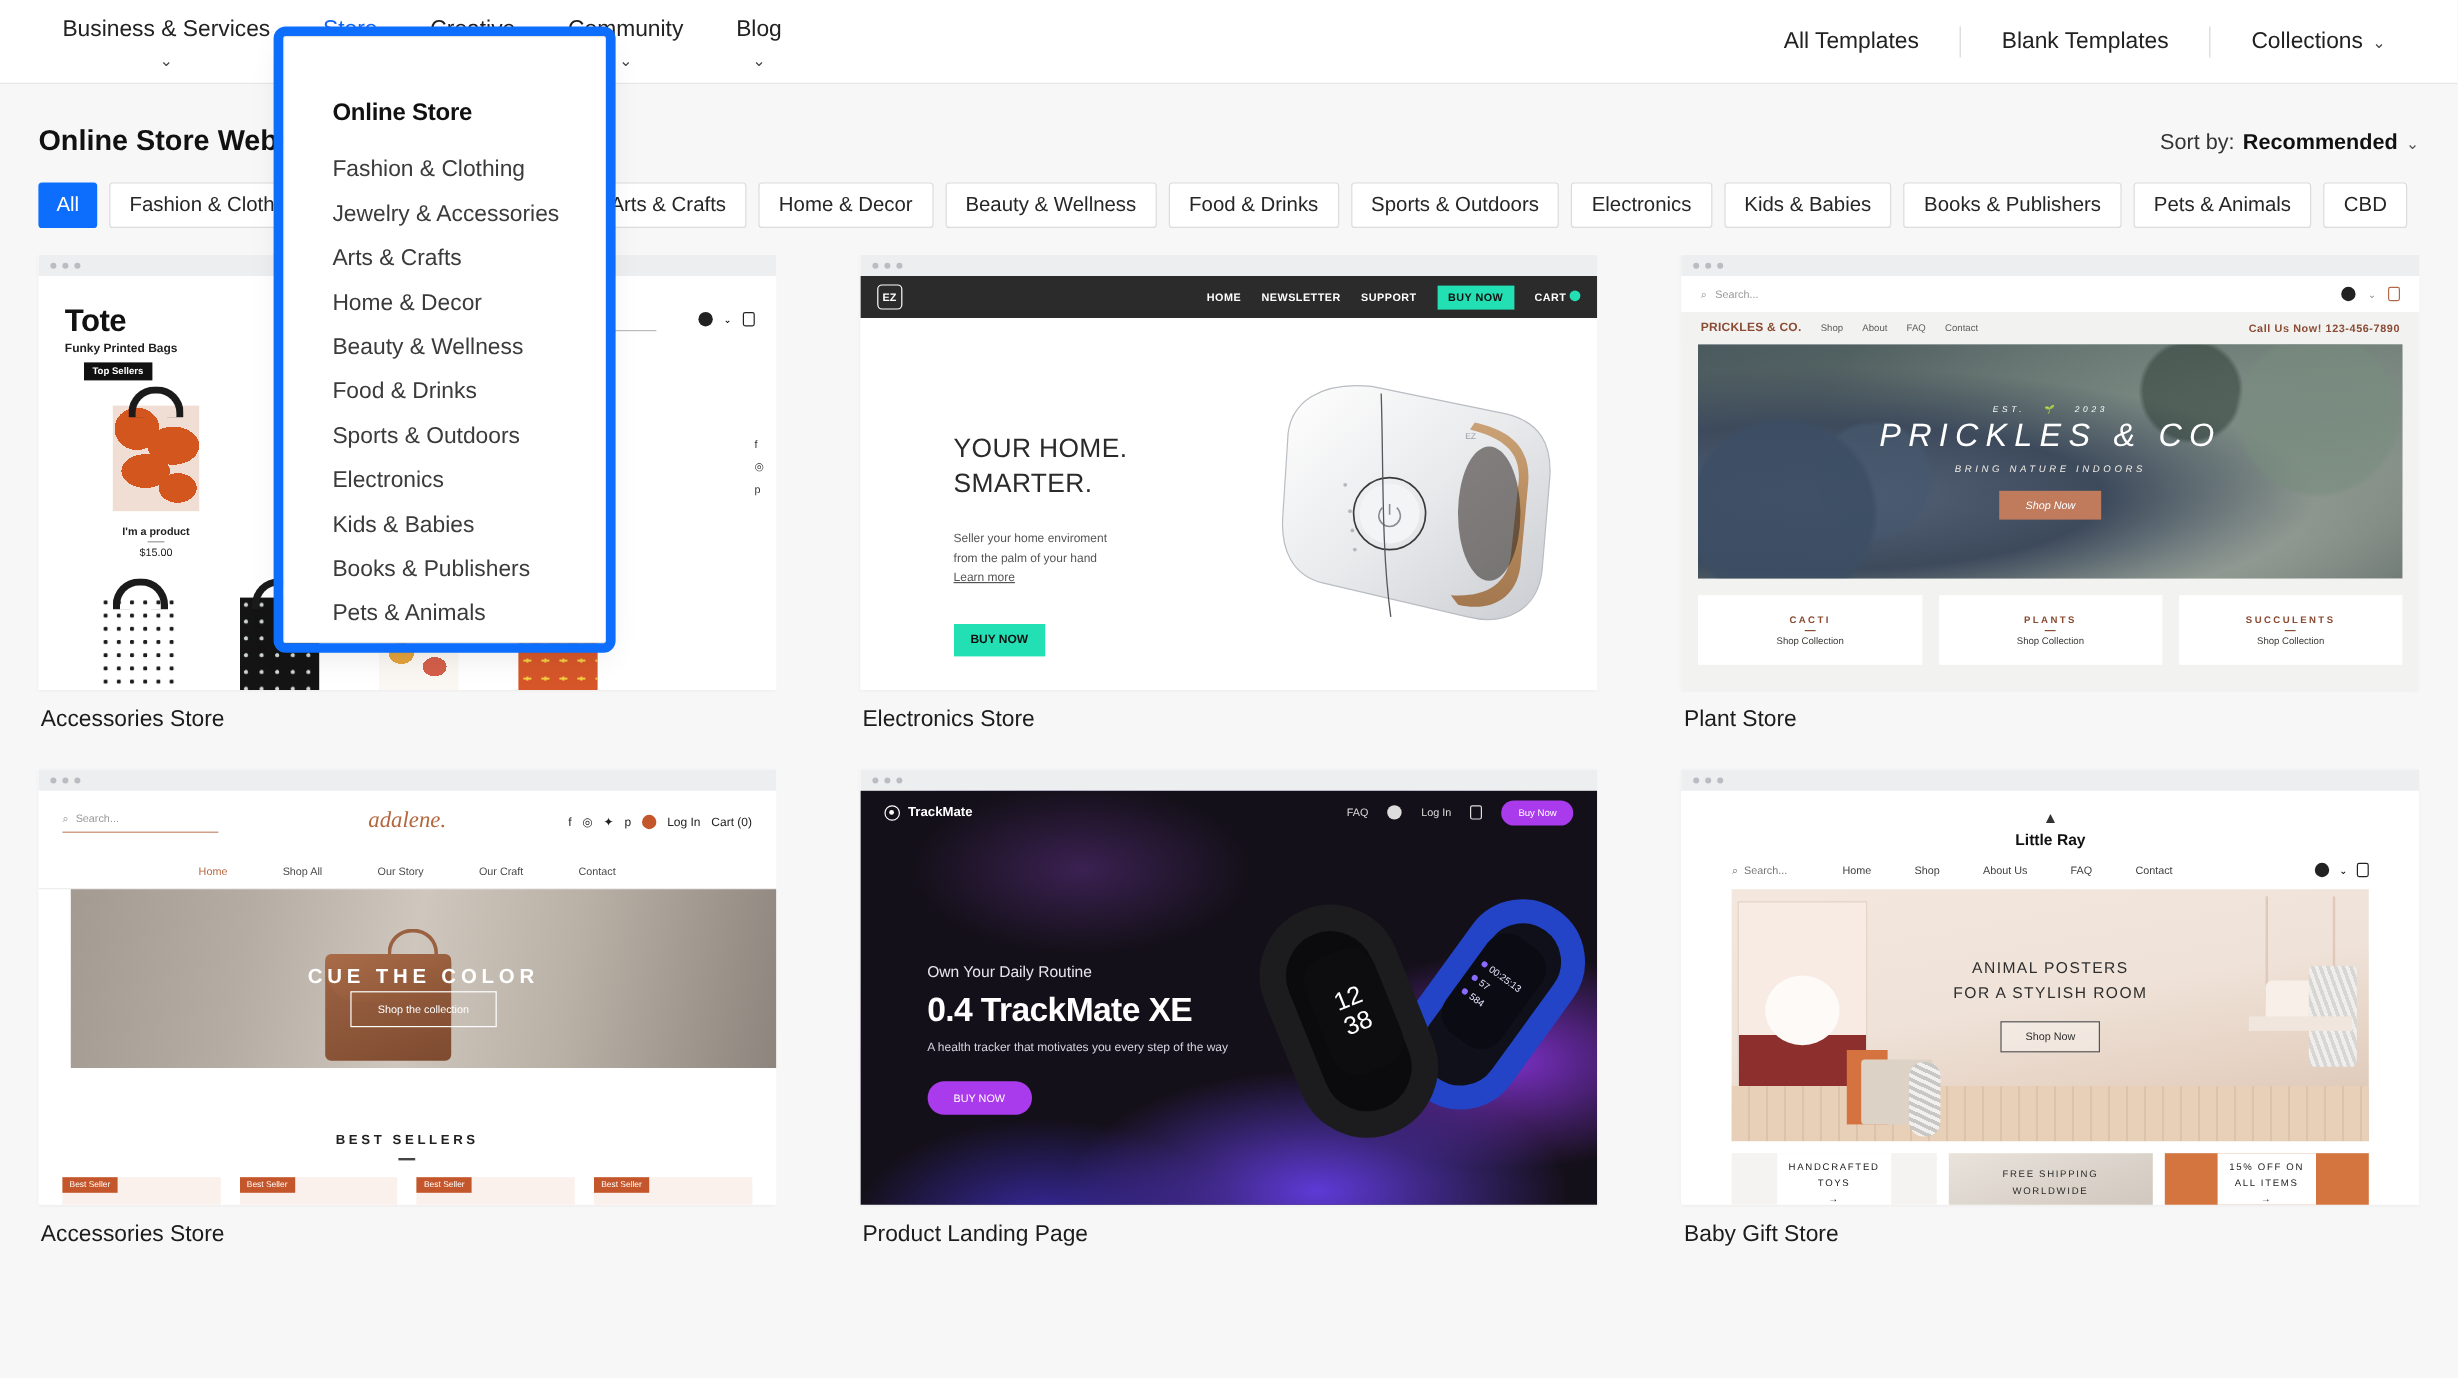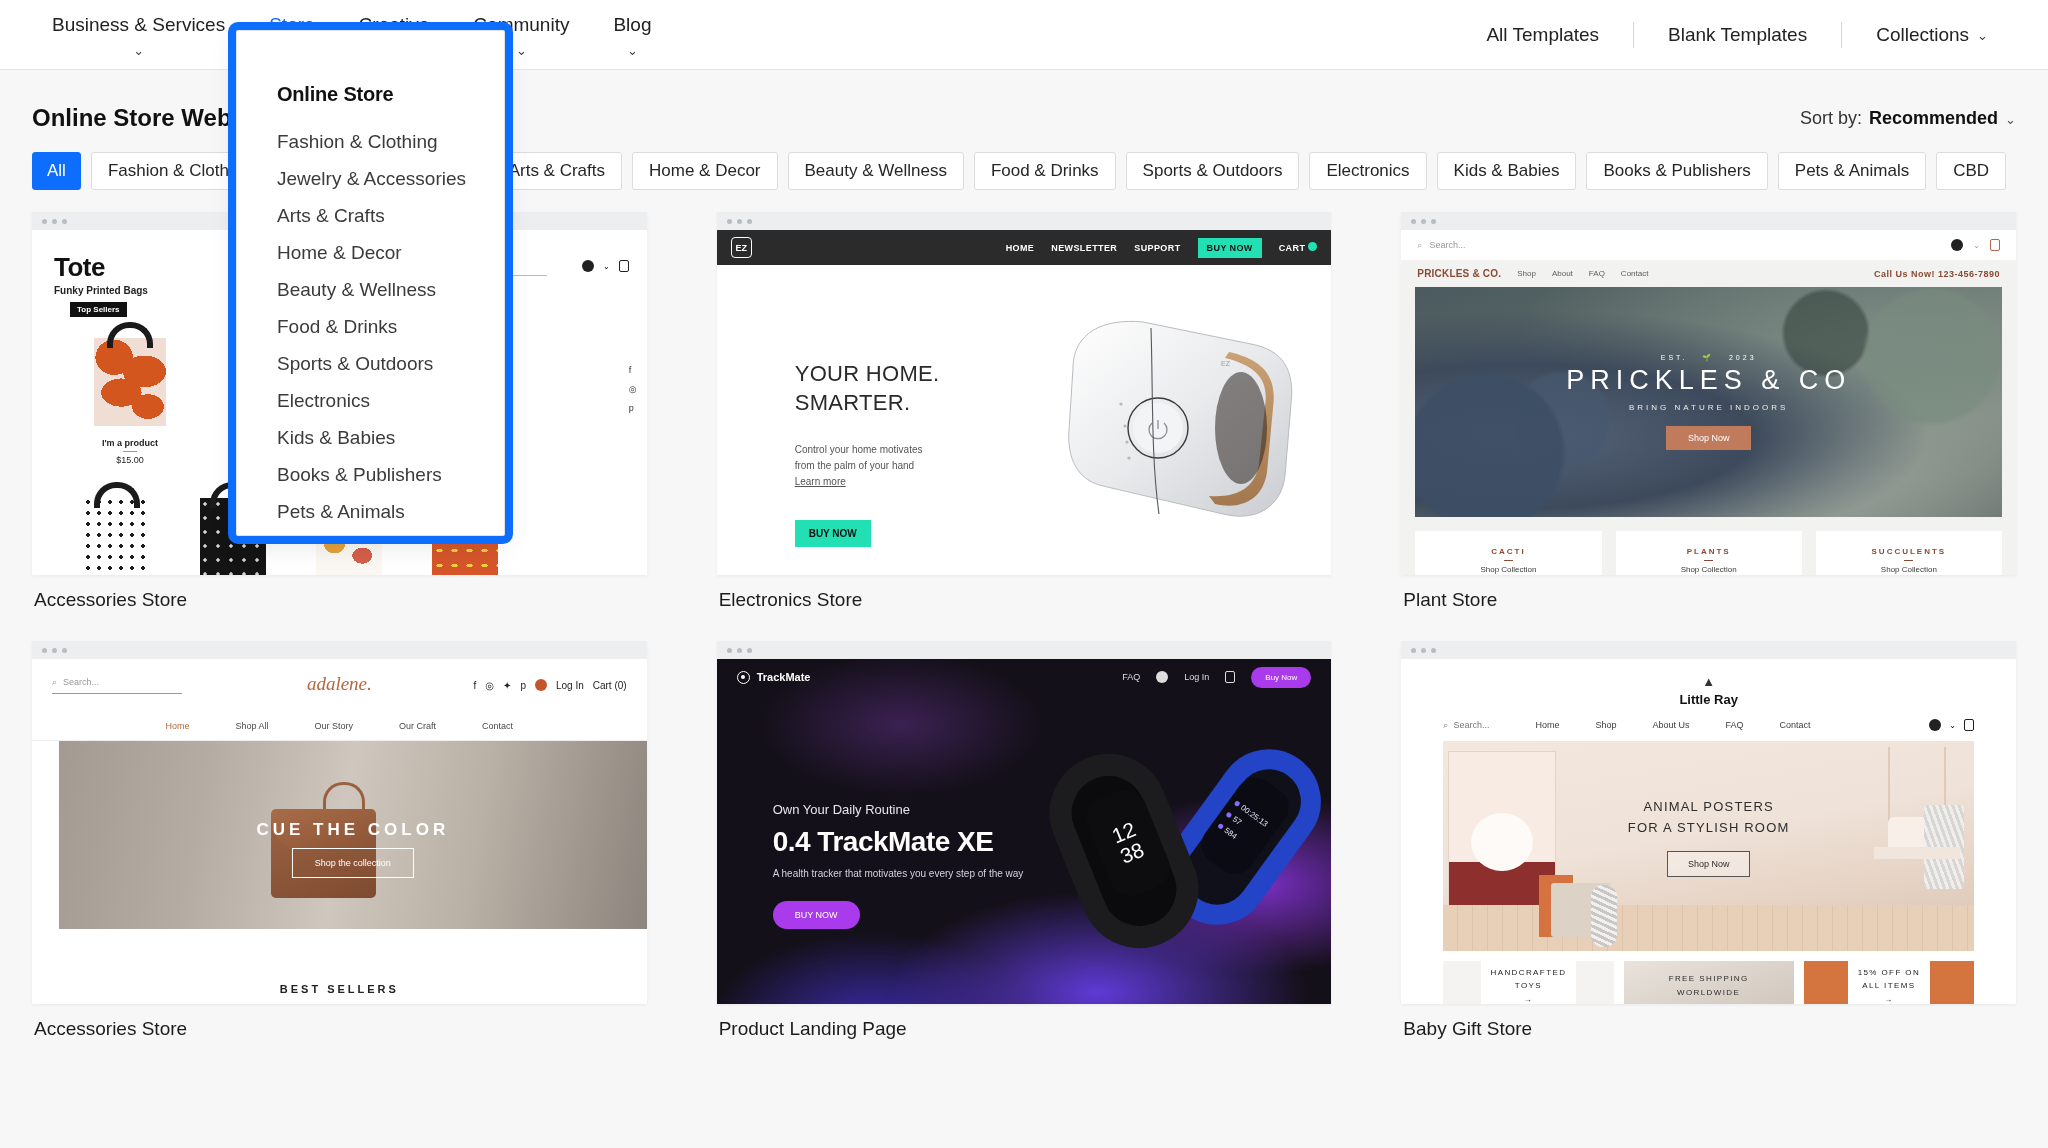--- a/index.html
+++ b/index.html
@@ -162,26 +162,27 @@
 
   
   .pk { background:#f2f2f0; height:100%; position:relative; }
   .pk .srch { height:30px; background:#fff; display:flex; align-items:center; padding:0 16px; font-size:9px; color:#999; gap:7px;}
   .pk .srch .right { margin-left:auto; display:flex; gap:10px; align-items:center;}
   .pk .nav { height:27px; display:flex; align-items:center; padding:0 16px; gap:16px; background:#f2f2f0;}
   .pk .nav .bm { font-size:10px; font-weight:bold; color:#8a4a33; letter-spacing:.2px;}
   .pk .nav a { font-size:8px; color:#5c5c58;}
   .pk .nav .call { margin-left:auto; font-size:9px; color:#8a4a33; font-weight:bold; letter-spacing:.5px;}
   .pk .hero {
-    margin: 0 14px; height: 230px; position:relative; overflow:hidden;
+    margin: 0 14px; height: 195px; position:relative; overflow:hidden;
     background:
       radial-gradient(ellipse at 18% 65%, #56647a 0%, #3d4a5c 34%, rgba(0,0,0,0) 60%),
       radial-gradient(ellipse at 78% 25%, #7d8c85 0%, rgba(90,105,100,0) 55%),
       radial-gradient(ellipse at 62% 80%, #9aa49c 0%, rgba(120,130,122,0) 55%),
       linear-gradient(160deg, #4b5a5e 0%, #5e6d68 40%, #8d958b 75%, #6a7570 100%);
+    font-style: italic;
   }
   .pk .hero::after{
     content:""; position:absolute; inset:0;
     background:
       radial-gradient(circle at 12% 72%, rgba(60,78,100,.85) 0 14%, rgba(0,0,0,0) 15%),
       radial-gradient(circle at 25% 58%, rgba(70,88,110,.7) 0 10%, rgba(0,0,0,0) 11%),
       radial-gradient(circle at 88% 30%, rgba(120,140,126,.6) 0 12%, rgba(0,0,0,0) 13%),
       radial-gradient(circle at 70% 20%, rgba(40,55,48,.5) 0 9%, rgba(0,0,0,0) 10%);
   }
   .pk .hero .ctr { position:absolute; inset:0; display:flex; flex-direction:column; align-items:center; justify-content:center; z-index:2;}
@@ -198,21 +199,21 @@
   
   .ad { background:#fff; height:100%; position:relative; }
   .ad .top { height:52px; display:flex; align-items:center; padding:0 20px; }
   .ad .srch { font-size:9px; color:#999; border-bottom:1px solid #c58b6b; width:130px; padding-bottom:5px; display:flex; gap:6px; align-items:center;}
   .ad .logo { position:absolute; left:50%; transform:translateX(-50%); top:14px; font-size:19px; color:#b4673f; font-family:"Liberation Serif", serif; font-style:italic;}
   .ad .right { margin-left:auto; display:flex; align-items:center; gap:9px; font-size:10px; color:#222;}
   .ad .navrow { height:30px; display:flex; justify-content:center; align-items:center; gap:46px; border-bottom:1px solid #eee;}
   .ad .navrow a { font-size:9px; color:#4a4a4a; }
   .ad .navrow a.on { color:#b4673f; }
   .ad .hero {
-    height:188px; position:relative; overflow:hidden;
+    height:149px; position:relative; overflow:hidden;
     background: linear-gradient(100deg,#a39a92 0%, #b5aca3 25%, #cfc7bd 48%, #b9b0a6 70%, #8d857d 100%);
     margin-left: 27px;
   }
   .ad .hero .bagimg{
     position:absolute; left:36%; top:38%; width:105px; height:86px;
     background: linear-gradient(160deg,#9e6444,#7e4b30);
     border-radius:5px;
   }
   .ad .hero .bagflap{
     position:absolute; left:36%; top:36%; width:105px; height:40px;
@@ -507,21 +508,21 @@
             <div class="menu">
               <span>HOME</span>
               <span>NEWSLETTER</span>
               <span>SUPPORT</span>
               <span class="buy">BUY NOW</span>
               <span><span>CART</span><span class="cartdot"></span></span>
             </div>
           </div>
           <h2><span>YOUR HOME.</span><br><span>SMARTER.</span></h2>
           <div class="sub">
-            <div>Control your home motivates</div>
+            <div>Seller your home enviroment</div>
             <div>from the palm of your hand</div>
             <div class="lm">Learn more</div>
           </div>
           <div class="cta">BUY NOW</div>
           <div class="device">
             <svg viewBox="0 0 270 235" width="270" height="235">
               <defs>
                 <linearGradient id="mg" x1="0" y1="0" x2="1" y2="1">
                   <stop offset="0" stop-color="#ffffff"></stop>
                     <stop offset=".5" stop-color="#e9eaec"></stop>

